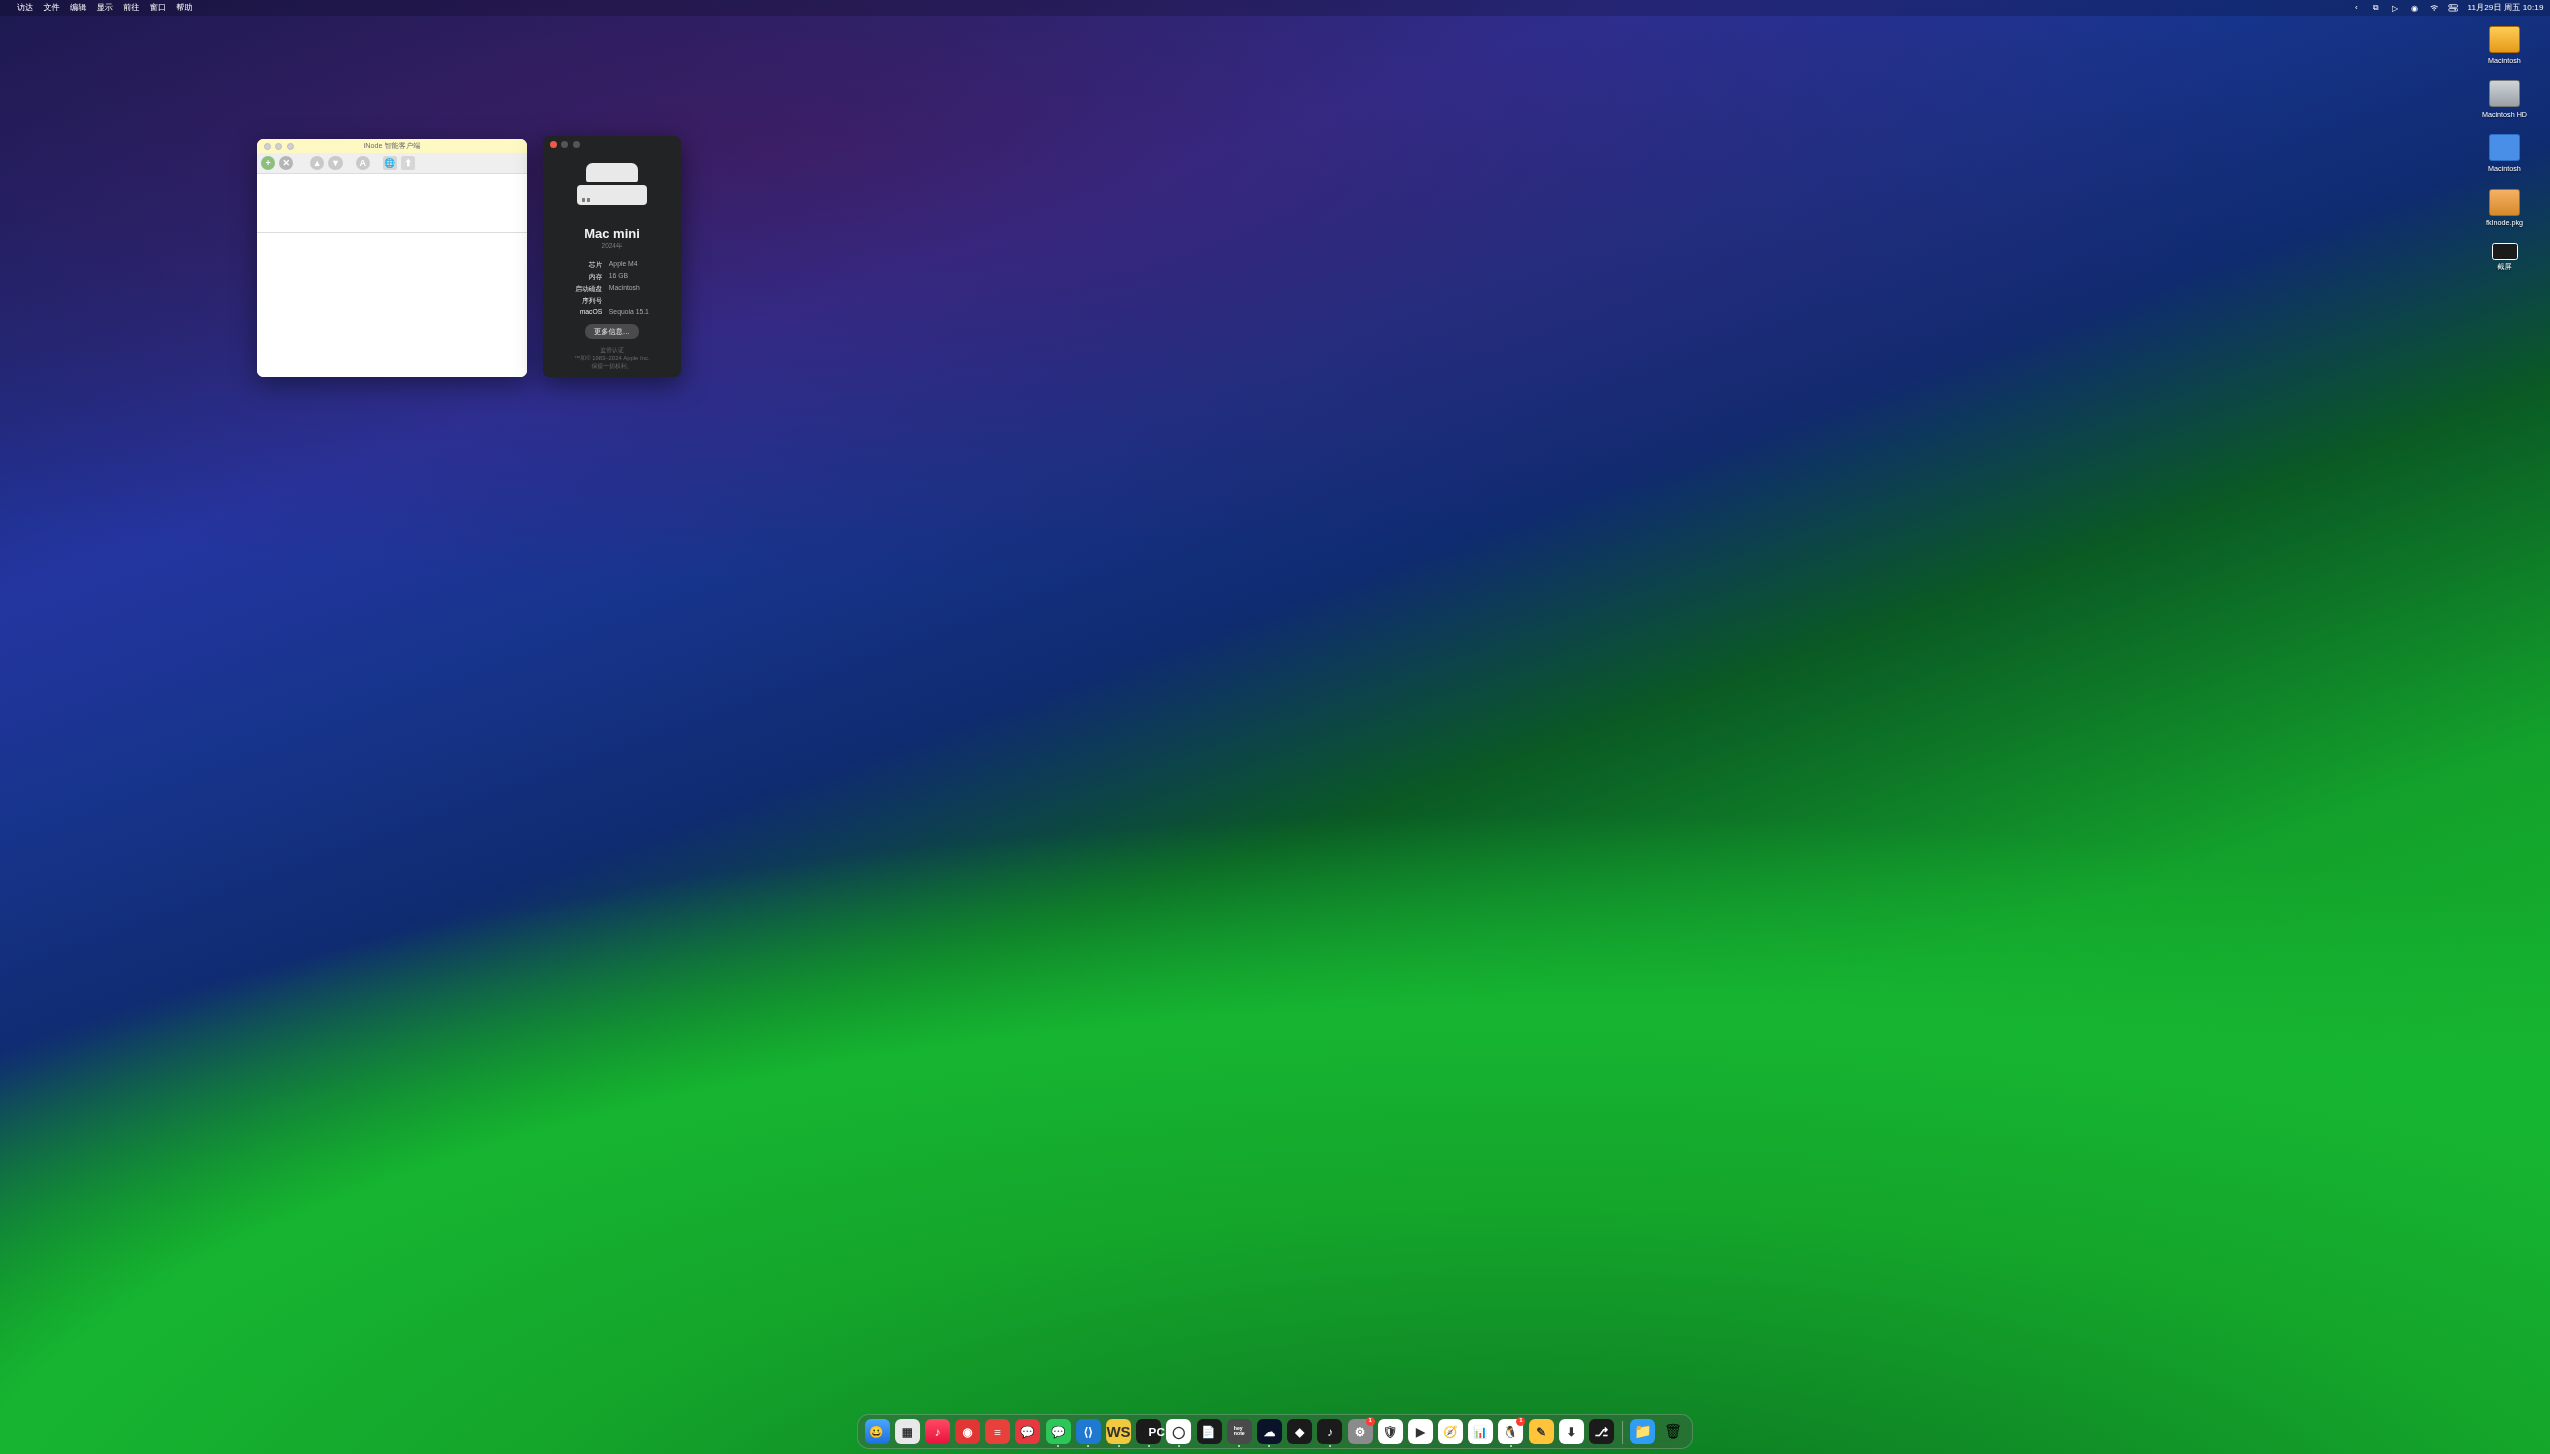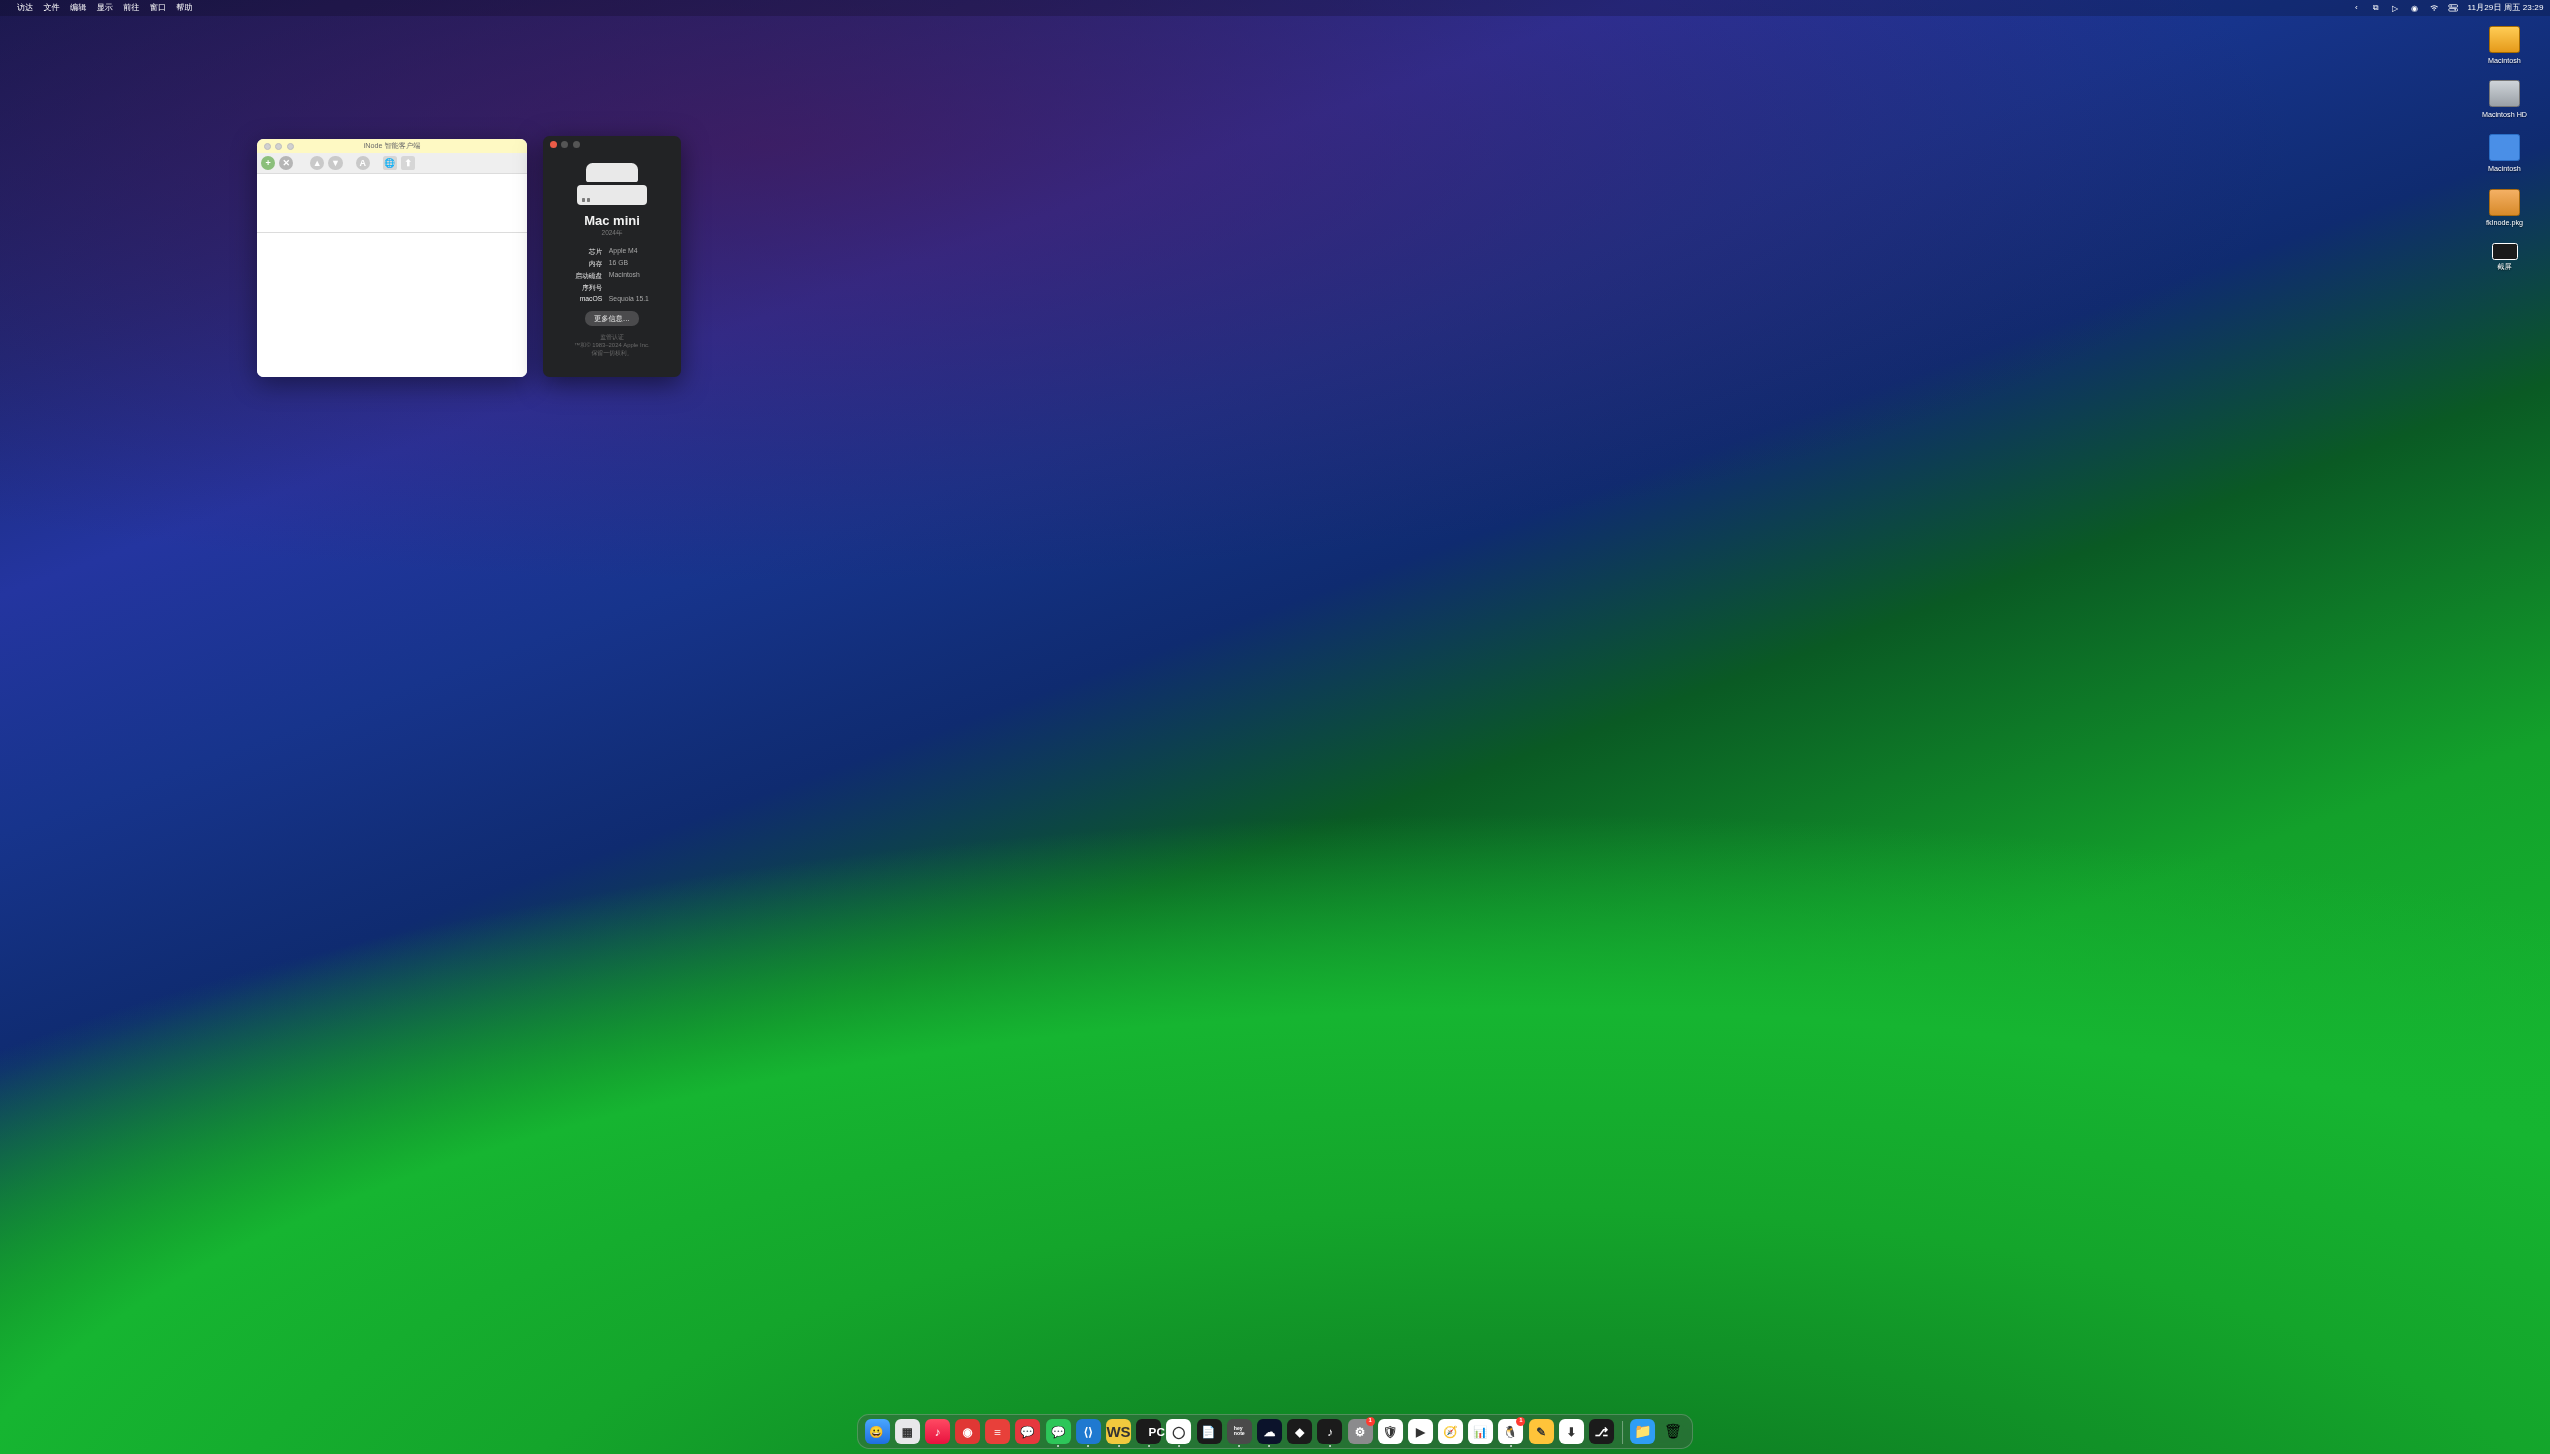--- a/index.html
+++ b/index.html
@@ -55,21 +55,21 @@
   display:flex; flex-direction:column; align-items:center; color:#e8e8e8;
 }
 .win-about .traffic { align-self:flex-start; display:flex; gap:4.6px; padding:5.2px 0 0 6.5px; }
 .win-about .traffic .c { width:7.2px; height:7.2px; border-radius:50%; background:#eb5b47; }
 .win-about .traffic .g { width:7.2px; height:7.2px; border-radius:50%; background:#555; }
 .win-about .mac-illus { margin-top:14.3px; width:70px; height:42px; position:relative; }
 .mac-top { position:absolute; top:0; left:9px; width:52px; height:19.5px; background:#e9e9e9; border-radius:6.5px 6.5px 2.6px 2.6px; }
 .mac-top .logo{ position:absolute; left:50%; top:3.9px; transform:translateX(-50%); font-size:6.5px; color:#888;}
 .mac-bot { position:absolute; bottom:0; left:0; width:70px; height:19.5px; background:#e9e9e9; border-radius:3.9px; display:flex; align-items:flex-end; padding:2.6px 5.2px; gap:2.6px;}
 .mac-bot .port{ width:2.6px; height:3.9px; background:#7a7a7a; border-radius:0.7px;}
-.win-about .model { margin-top:8px; font-size:13px; font-weight:700; color:#f2f2f2; }
+.win-about .model { margin-top:21px; font-size:13px; font-weight:700; color:#f2f2f2; }
 .win-about .year { font-size:6.5px; color:#7d7d7d; margin-top:1.3px; }
 .win-about .specs { margin-top:9px; display:grid; grid-template-columns:auto auto; column-gap:6.5px; row-gap:2px; font-size:6.8px; }
 .win-about .specs .k { text-align:right; color:#e8e8e8; }
 .win-about .specs .v { color:#a8a8a8; }
 .win-about .more-btn { margin-top:9px; background:#4b4b4d; color:#eee; border:none; border-radius:7px; padding:2.6px 9px; font-size:7.2px; }
 .win-about .foot { margin-top:6.5px; text-align:center; font-size:5.9px; color:#6b6b6b; line-height:1.4; }
 
 
 .dock {
   position:absolute; bottom:5.2px; left:50%; transform:translateX(-50%);
@@ -109,21 +109,21 @@
         </svg>
     </span>
     <span class="ico">
       <svg width="10.4" height="7.8" viewBox="0 0 16 12">
           <rect x="1" y="1" width="14" height="4" rx="2" fill="none" stroke="#fff" stroke-width="1.2"></rect>
           <rect x="1" y="7" width="14" height="4" rx="2" fill="none" stroke="#fff" stroke-width="1.2"></rect>
           <circle cx="5" cy="3" r="1.2" fill="#fff"></circle>
           <circle cx="11" cy="9" r="1.2" fill="#fff"></circle>
         </svg>
     </span>
-    <span class="date">11月29日 周五 23:29</span>
+    <span class="date">11月29日 周五 10:19</span>
   </div>
 </div>
 
 <div class="desktop-icons">
   <div class="dicon">
     <div class="img" style="background:linear-gradient(#ffcc55,#e59a1a);border:0.7px solid #a86c00;"></div>
     <div class="lbl">Macintosh</div>
   </div>
   <div class="dicon">
     <div class="img" style="background:linear-gradient(#cfd4d9,#9aa0a6);border:0.7px solid #777;"></div>

